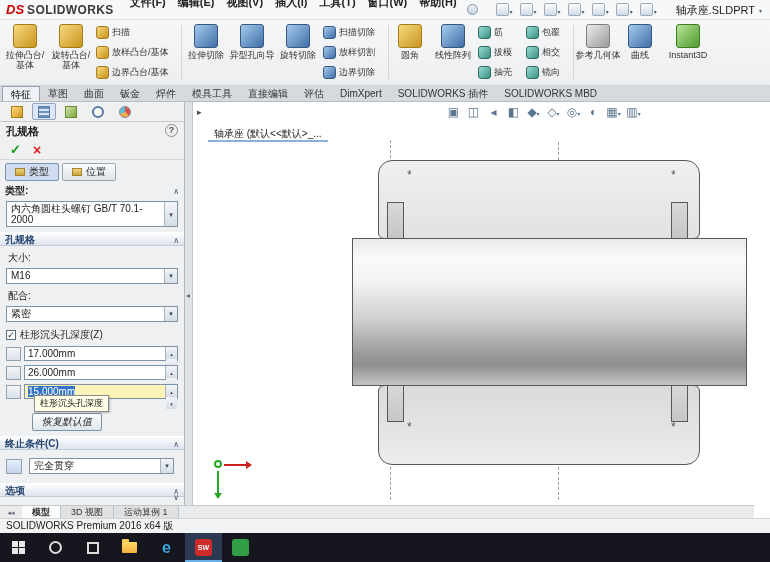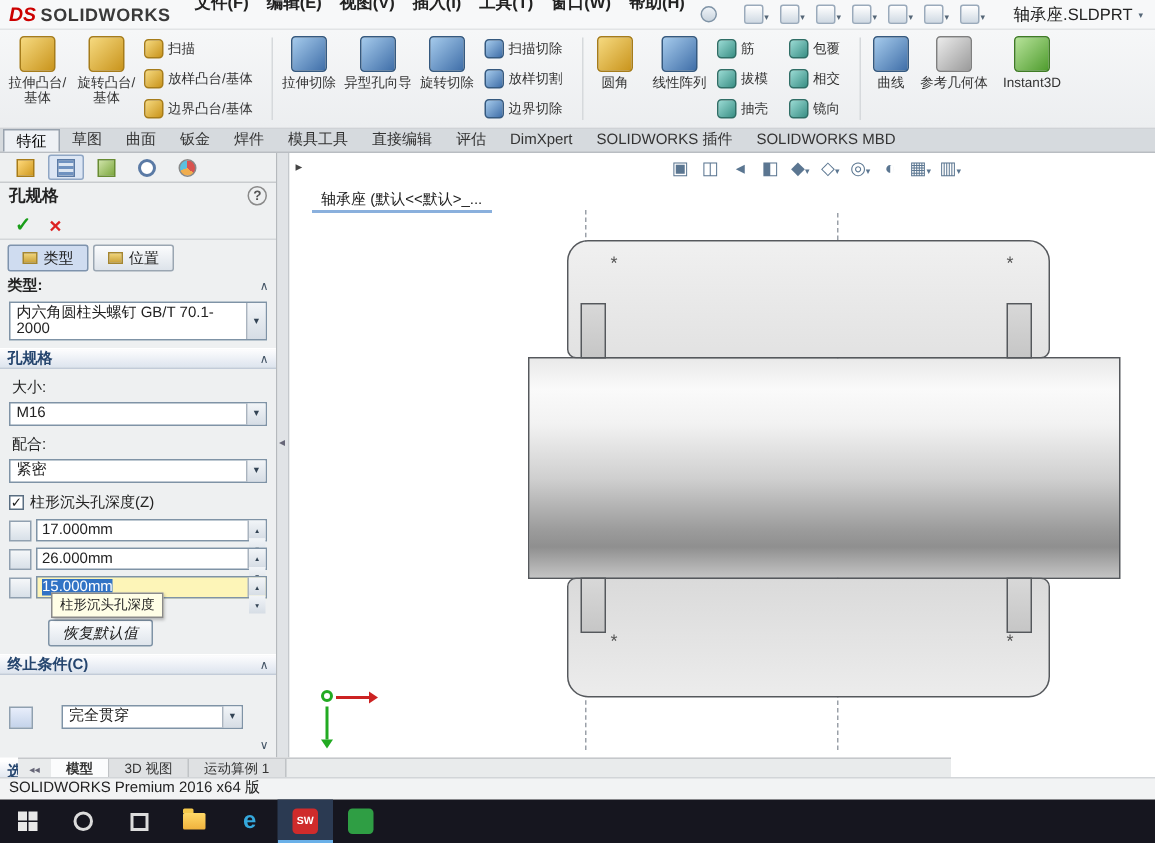--- a/index.html
+++ b/index.html
@@ -79,21 +79,21 @@
   .spin .steppers { position:absolute; right:0; top:0; bottom:0; width:12px; border-left:1px solid #aab4bf; display:flex; flex-direction:column; }
   .spin .steppers span { flex:1; text-align:center; background:linear-gradient(#f2f5f8,#d6dde5); }
   .step-up::before { content:"▴"; font-size:5px; color:#345; line-height:6px; }
   .step-dn::before { content:"▾"; font-size:5px; color:#345; line-height:6px; }
   .spin.hl { background:#fdf5b8; }
   .spin.hl .val { background:#3173c5; color:#fff; }
   .tip { position:absolute; left:34px; top:15px; background:#fffee6; border:1px solid #8a8a8a; box-shadow:1px 1px 2px rgba(0,0,0,.25); font-size:9px; padding:1px 5px; white-space:nowrap; z-index:6; }
   .btn { margin:14px 0 0 32px; display:inline-block; border:1px solid #7f93a6; background:linear-gradient(#fcfdfe,#dfe5ec); padding:1px 9px; font-size:10px; border-radius:2px;font-style:italic; }
   .ec-row { display:flex; align-items:center; gap:3px; padding:4px 6px 0; }
   .ec-ic { width:16px; height:15px; border:1px solid #8fa0b0; background:linear-gradient(#e8eefb,#c4d3ea); flex:0 0 auto; }
-  .ec-row .combo { flex:1; margin:16px; }
+  .ec-row .combo { flex:1; margin:4px; }
   .scr-dn { position:absolute; right:5px; bottom:3px; color:#456; }
   .scr-dn::before { content:"∨"; font-size:8px; }
 
   
   .splitter { position:absolute; left:185px; top:102px; width:8px; height:403px; background:#e0e3e6; border-right:1px solid #c4c8cc; }
   .split-ar { position:absolute; left:1px; top:186px; color:#667; }
   .split-ar::before { content:"◂"; font-size:8px; }
 
   
   .viewport { position:absolute; left:193px; top:102px; width:577px; height:403px; background:#fff; overflow:hidden; }
@@ -119,21 +119,21 @@
   .mark { position:absolute; color:#555; font-size:12px; z-index:5; }
   .m1{left:214px;top:66px;} .m2{left:478px;top:66px;} .m3{left:214px;top:318px;} .m4{left:478px;top:318px;}
   .triad { position:absolute; left:18px; top:356px; width:42px; height:46px; z-index:5; }
   .to { position:absolute; left:3px; top:2px; width:8px; height:8px; border:2px solid #22aa22; border-radius:50%; background:#fff; }
   .tx { position:absolute; left:13px; top:6px; width:22px; height:2px; background:#cc2222; }
   .tx::after { content:""; position:absolute; right:-6px; top:-3px; border-left:6px solid #cc2222; border-top:4px solid transparent; border-bottom:4px solid transparent; }
   .tz { position:absolute; left:6px; top:13px; width:2px; height:22px; background:#22aa22; }
   .tz::after { content:""; position:absolute; bottom:-6px; left:-3px; border-top:6px solid #22aa22; border-left:4px solid transparent; border-right:4px solid transparent; }
 
   
-  .bottombar { position:absolute; left:12px; top:505px; width:622px; height:13px; background:#e9ebec; border-top:1px solid #c5c8cb; display:flex; font-size:9px; }
+  .bottombar { position:absolute; left:0; top:505px; width:754px; height:13px; background:#e9ebec; border-top:1px solid #c5c8cb; display:flex; font-size:9px; }
   .bt-arrows { width:22px; text-align:center; color:#667; line-height:12px; }
   .bt-arrows::before { content:"◂◂"; font-size:7px; }
   .bt { padding:0 10px; line-height:12px; background:#dfe1e3; border-right:1px solid #c0c3c6; color:#333; }
   .bt.active { background:#fbfcfd; font-weight:bold; }
   .statusbar { position:absolute; left:0; top:518px; width:770px; height:15px; background:#f2f3f4; border-top:1px solid #d2d5d8; font-size:10px; line-height:14px; padding-left:6px; color:#222; }
   .taskbar { position:absolute; left:0; top:533px; width:770px; height:29px; background:#16161f; display:flex; align-items:stretch; }
   .tb-btn { width:37px; display:flex; align-items:center; justify-content:center; }
   .tb-btn.active { background:#2b3a52; box-shadow:inset 0 -2px 0 #6ab0e8; }
   .win { width:14px; height:14px; display:grid; grid-template-columns:6px 6px; grid-template-rows:6px 6px; gap:1px; }
   .win span { background:#e8e8e8; }
@@ -278,27 +278,27 @@
     <div class="rb-small">
         <span class="ic ic-teal"></span>
         <span>相交</span>
       </div>
     <div class="rb-small">
         <span class="ic ic-teal"></span>
         <span>镜向</span>
       </div>
   </div>
   <div class="rb-sep"></div>
+  <div class="rb-large">
+      <span class="ic ic-gray"></span>
+      <span class="lbl">参考几何体</span>
+    </div>
   <div class="rb-large" style="width:38px">
       <span class="ic ic-blue"></span>
       <span class="lbl">曲线</span>
-    </div>
-  <div class="rb-large">
-      <span class="ic ic-gray"></span>
-      <span class="lbl">参考几何体</span>
     </div>
   <div class="rb-large" style="width:58px">
       <span class="ic ic-green"></span>
       <span class="lbl">Instant3D</span>
     </div>
 </div>
 
 <div class="tabstrip">
   <span class="tab active">特征</span>
   <span class="tab">草图</span>

